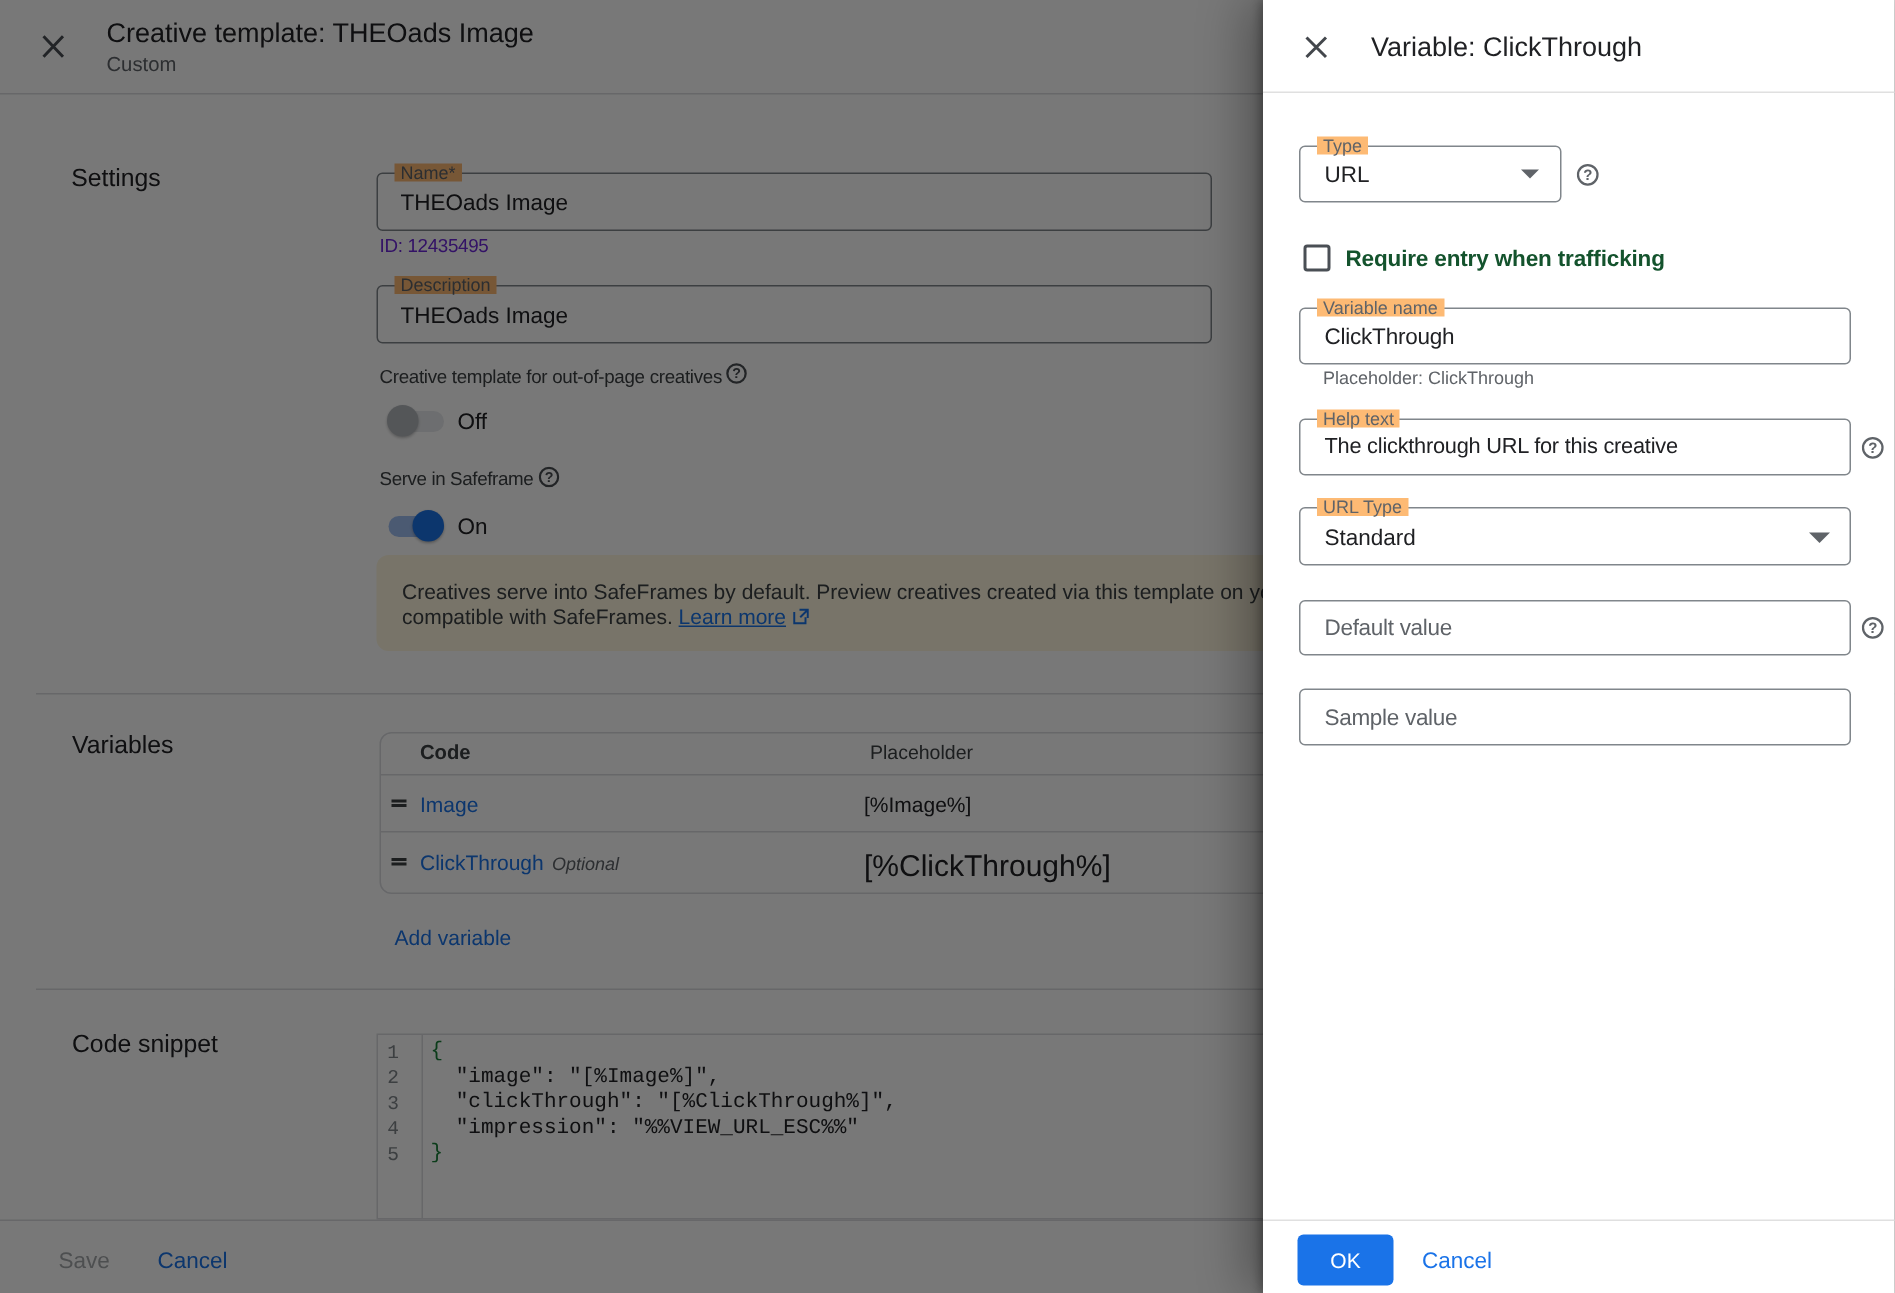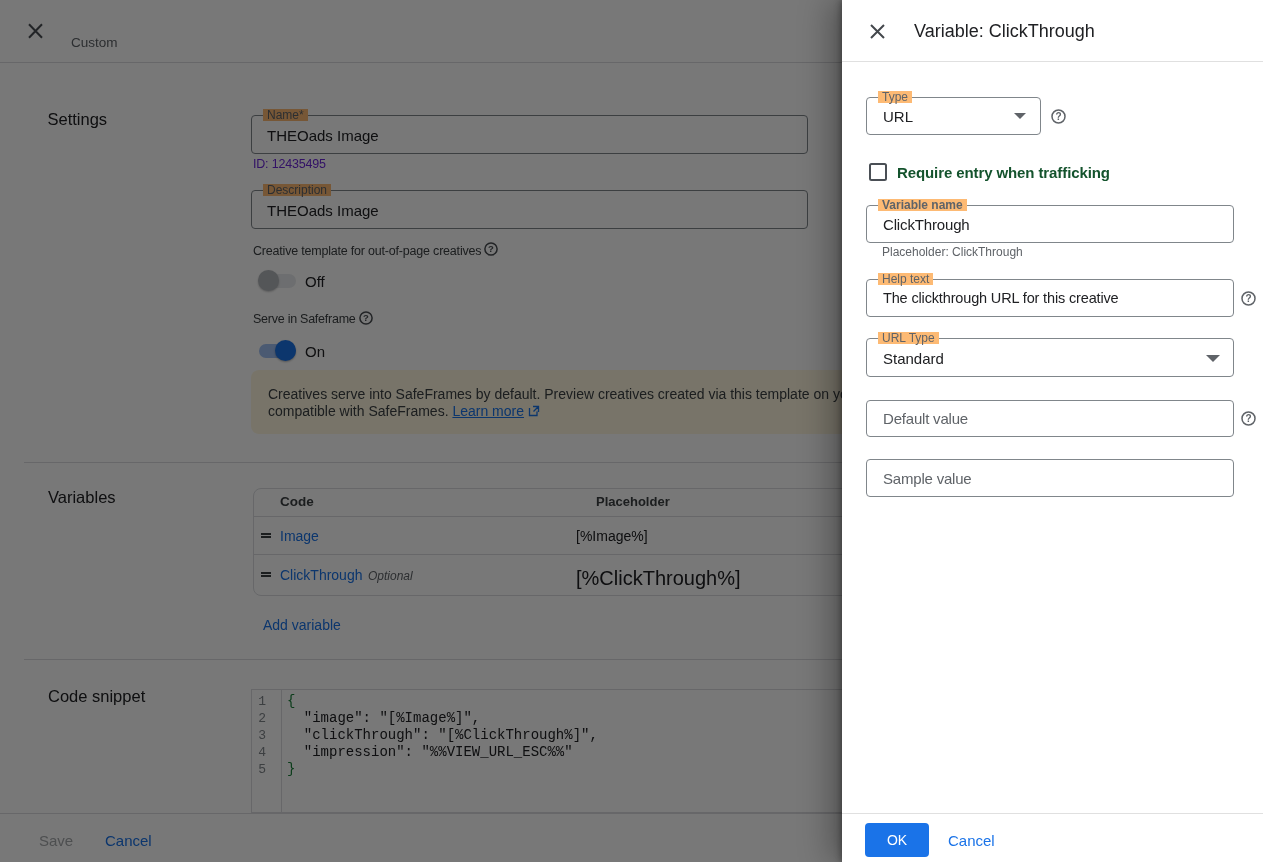--- a/index.html
+++ b/index.html
@@ -17,20 +17,21 @@
 .blue { color:#1a73e8; }
 .caret { position:absolute; width:0; height:0; border-left:6px solid transparent; border-right:6px solid transparent; border-top:6px solid #5f6368; }
 </style>
 </head>
 <body>
 <div class="page">
 
   <svg class="abs" style="left:27.5px;top:23px" width="15" height="16" viewBox="0 0 15 16">
       <path d="M1 1.2 L14 14.8 M14 1.2 L1 14.8" stroke="#4a4e53" stroke-width="2"></path>
     </svg>
+  <div class="t" style="left:71px;top:12px;font-size:18px;line-height:20px;color:#202124;">Creative template: THEOads Image</div>
   <div class="t" style="left:71px;top:35.5px;font-size:13.5px;line-height:14px;color:#5f6368;">Custom</div>
   <div class="hr" style="left:0;top:62px;width:1263px;"></div>
 
   <div class="t" style="left:47.5px;top:110px;font-size:16.5px;font-weight:500;color:#202124;">Settings</div>
 
   <div class="field" style="left:251px;top:115px;width:557px;height:39px;"></div>
   <div class="flabel" style="left:263px;top:109px;">Name*</div>
   <div class="fval t" style="left:267px;top:128px;">THEOads Image</div>
   <div class="t" style="left:253px;top:157px;font-size:12.5px;letter-spacing:-0.2px;color:#6d28d9;">ID: 12435495</div>
 
@@ -61,21 +62,21 @@
   <div class="abs" style="left:250.5px;top:369.5px;width:863px;height:64px;border-radius:8px;background:#fef7e0;"></div>
   <div class="t" style="left:268px;top:386px;font-size:14px;line-height:16.5px;color:#3c4043;white-space:nowrap;">Creatives serve into SafeFrames by default. Preview creatives created via this template on your site to ensure they're<br>compatible with SafeFrames. <a style="color:#1a73e8;text-decoration:underline;">Learn more</a>&nbsp;<svg width="12" height="12" viewBox="0 0 12 12" style="vertical-align:-1px">
         <path d="M1.5 3 L1.5 10.5 L9 10.5 L9 6.5 M5 1.5 L10.5 1.5 L10.5 7 M10.2 1.8 L5.5 6.5" fill="none" stroke="#1a73e8" stroke-width="1.3"></path>
       </svg></div>
 
   <div class="hr" style="left:24px;top:462px;width:1239px;"></div>
 
   <div class="t" style="left:48px;top:488px;font-size:16.5px;font-weight:500;color:#202124;">Variables</div>
   <div class="abs" style="left:253px;top:488px;width:860px;height:108px;border:1px solid #dadce0;border-radius:8px;"></div>
   <div class="t" style="left:280px;top:494px;font-size:13.5px;font-weight:700;color:#3c4043;">Code</div>
-  <div class="t" style="left:580px;top:494px;font-size:13px;font-weight:700;color:#3c4043;margin-left:16px;">Placeholder</div>
+  <div class="t" style="left:580px;top:494px;font-size:13px;font-weight:400;color:#3c4043;">Placeholder</div>
   <div class="hr" style="left:254px;top:516px;width:858px;"></div>
   <div class="abs" style="left:261px;top:533.3px;width:10px;height:2px;background:#3c4043;"></div>
   <div class="abs" style="left:261px;top:536.4px;width:10px;height:2px;background:#3c4043;"></div>
   <div class="t blue" style="left:280px;top:527.5px;font-size:14px;">Image</div>
   <div class="t" style="left:576px;top:527.5px;font-size:14px;color:#202124;">[%Image%]</div>
   <div class="hr" style="left:254px;top:554px;width:858px;"></div>
   <div class="abs" style="left:261px;top:572.3px;width:10px;height:2px;background:#3c4043;"></div>
   <div class="abs" style="left:261px;top:575.4px;width:10px;height:2px;background:#3c4043;"></div>
   <div class="t blue" style="left:280px;top:567px;font-size:14px;">ClickThrough</div>
   <div class="t" style="left:368px;top:569px;font-size:12px;color:#5f6368;font-style:italic;">Optional</div>
@@ -119,21 +120,21 @@
   <div class="caret" style="left:1014px;top:113px;"></div>
   <svg class="abs" style="left:1051px;top:109px" width="15" height="15" viewBox="0 0 15 15">
       <circle cx="7.5" cy="7.5" r="6.5" fill="none" stroke="#5f6368" stroke-width="1.5"></circle>
       <text x="7.5" y="11" font-size="10" font-weight="bold" text-anchor="middle" fill="#5f6368" font-family="Liberation Sans">?</text>
     </svg>
 
   <div class="abs" style="left:869px;top:163px;width:18px;height:18px;border:2.2px solid #4a4f55;border-radius:2.5px;"></div>
   <div class="t" style="left:897px;top:164px;font-size:15px;letter-spacing:-0.1px;color:#14532d;font-weight:bold;">Require entry when trafficking</div>
 
   <div class="field" style="left:866px;top:205px;width:368px;height:38px;"></div>
-  <div class="flabel" style="left:878px;top:199px;font-weight:bold;">Variable name</div>
+  <div class="flabel" style="left:878px;top:199px;">Variable name</div>
   <div class="fval t" style="left:883px;top:217px;letter-spacing:-0.15px;">ClickThrough</div>
   <div class="t" style="left:882px;top:245px;font-size:12px;color:#5f6368;">Placeholder: ClickThrough</div>
 
   <div class="field" style="left:866px;top:279px;width:368px;height:38px;"></div>
   <div class="flabel" style="left:878px;top:273px;">Help text</div>
   <div class="fval t" style="left:883px;top:291px;font-size:14.5px;letter-spacing:-0.15px;">The clickthrough URL for this creative</div>
   <svg class="abs" style="left:1241px;top:291px" width="15" height="15" viewBox="0 0 15 15">
       <circle cx="7.5" cy="7.5" r="6.5" fill="none" stroke="#5f6368" stroke-width="1.5"></circle>
       <text x="7.5" y="11" font-size="10" font-weight="bold" text-anchor="middle" fill="#5f6368" font-family="Liberation Sans">?</text>
     </svg>

